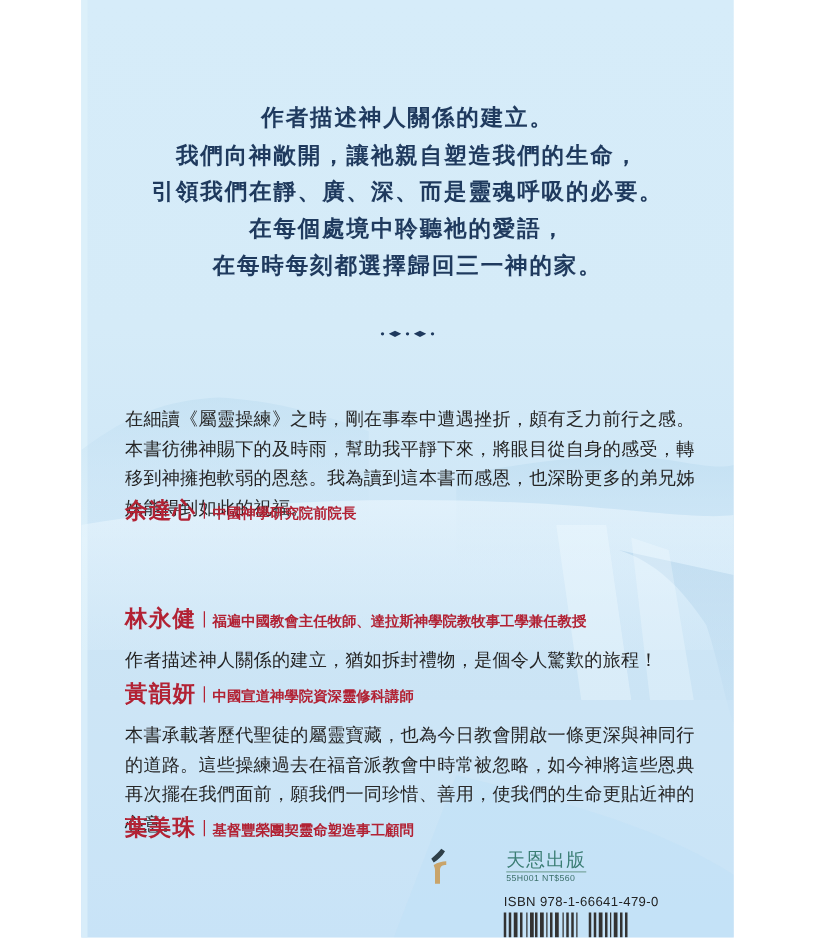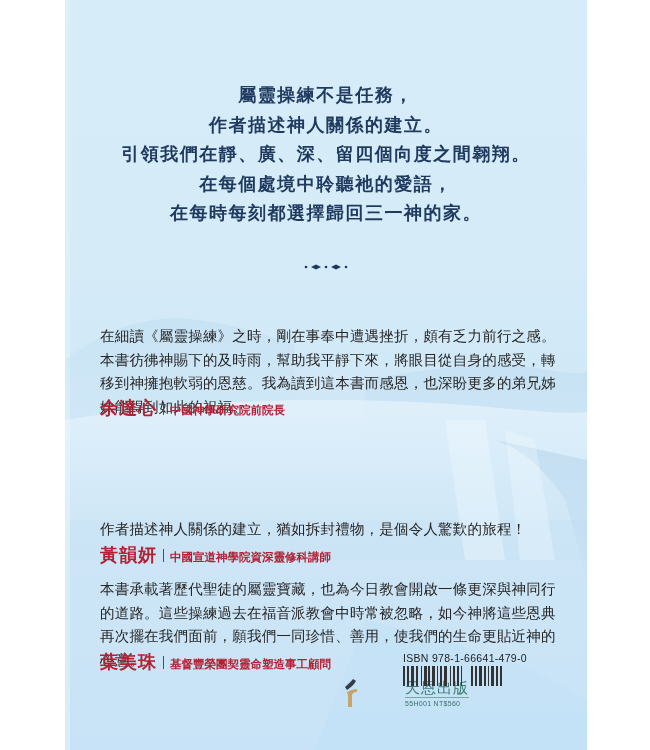--- a/index.html
+++ b/index.html
@@ -98,21 +98,21 @@
     }
     .pub-code {
       font-family: "Liberation Sans", sans-serif;
       font-size: 7px;
       color: #3b6f69;
       letter-spacing: 0.3px;
       margin-top: 2px;
     }
     .isbn {
       position: absolute;
-      left: 338px; top: 652px;
+      left: 338px; top: 716px;
     }
     .isbn-text {
       font-family: "Liberation Sans", sans-serif;
       font-size: 10.5px;
       color: #222;
       letter-spacing: 0.3px;
       white-space: nowrap;
     }
     .barcode {
       margin-top: 2px;
@@ -153,23 +153,23 @@
     <path d="M380 420 L420 420 L440 560 L400 560 Z" fill="#f4fbff" opacity="0.35"></path>
     <path d="M440 430 L470 440 L490 560 L455 560 Z" fill="#f4fbff" opacity="0.3"></path>
 
     <rect x="0" y="560" width="522" height="190" fill="#d0e8f8" opacity="0.35"></rect>
     <path d="M300 620 C380 640 460 660 522 700 L522 750 L250 750 Z" fill="#bfe0f6" opacity="0.45"></path>
   </svg>
 
   <div class="content">
 
     <div class="poem">
-      <div>屬靈操練不是任務，</div>
       <div>作者描述神人關係的建立。</div>
-      <div>引領我們在靜、廣、深、留四個向度之間翱翔。</div>
+      <div>我們向神敞開，讓祂親自塑造我們的生命，</div>
+      <div>引領我們在靜、廣、深、而是靈魂呼吸的必要。</div>
       <div>在每個處境中聆聽祂的愛語，</div>
       <div>在每時每刻都選擇歸回三一神的家。</div>
     </div>
 
     <div class="ornament">
       <svg width="46" height="10" viewBox="0 0 46 10">
         <circle cx="3" cy="5" r="1.3" fill="#1f3a5e"></circle>
         <path d="M8 5 L13 2.5 L18 5 L13 7.5 Z" fill="#1f3a5e"></path>
         <circle cx="23" cy="5" r="1.3" fill="#1f3a5e"></circle>
         <path d="M28 5 L33 2.5 L38 5 L33 7.5 Z" fill="#1f3a5e"></path>
@@ -177,20 +177,25 @@
       </svg>
     </div>
 
     <div class="blurb" style="top:311px;margin-top:14px;">在細讀《屬靈操練》之時，剛在事奉中遭遇挫折，頗有乏力前行之感。本書彷彿神賜下的及時雨，幫助我平靜下來，將眼目從自身的感受，轉移到神擁抱軟弱的恩慈。我為讀到這本書而感恩，也深盼更多的弟兄姊妹能得到如此的祝福。</div>
     <div class="sig" style="top:396px;">
       <span class="name">余達心</span>
       <span class="bar"></span>
       <span class="title">中國神學研究院前院長</span>
     </div>
 
+    <div class="sig" style="top:483px;">
+      <span class="name">林永健</span>
+      <span class="bar"></span>
+      <span class="title">福遍中國教會主任牧師、達拉斯神學院教牧事工學兼任教授</span>
+    </div>
 
     <div class="blurb" style="top:518px;">作者描述神人關係的建立，猶如拆封禮物，是個令人驚歎的旅程！</div>
     <div class="sig" style="top:543px;">
       <span class="name">黃韻妍</span>
       <span class="bar"></span>
       <span class="title">中國宣道神學院資深靈修科講師</span>
     </div>
 
     <div class="blurb" style="top:578px;">本書承載著歷代聖徒的屬靈寶藏，也為今日教會開啟一條更深與神同行的道路。這些操練過去在福音派教會中時常被忽略，如今神將這些恩典再次擺在我們面前，願我們一同珍惜、善用，使我們的生命更貼近神的心意。</div>
     <div class="sig" style="top:650px;">

